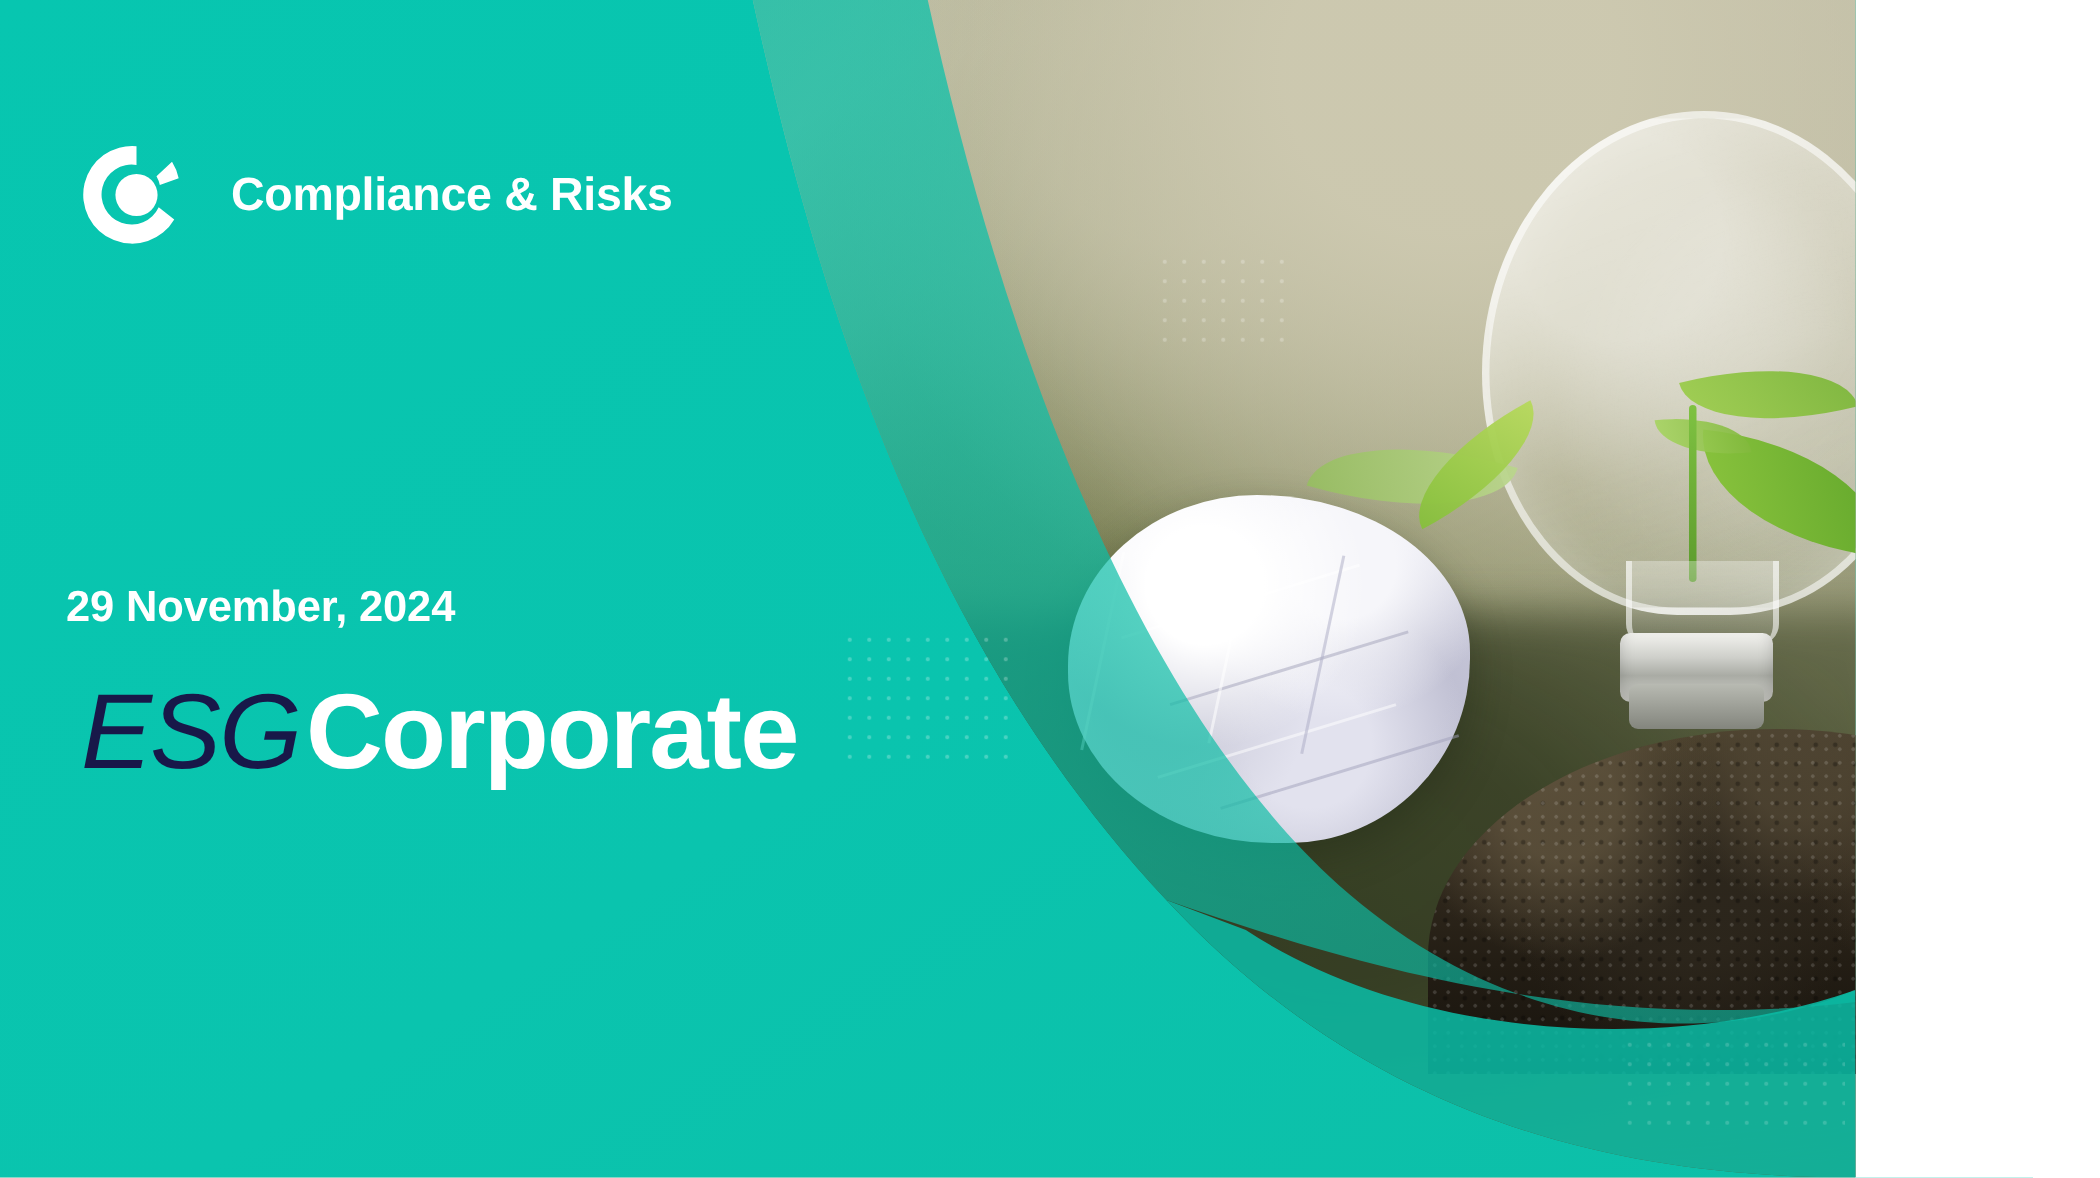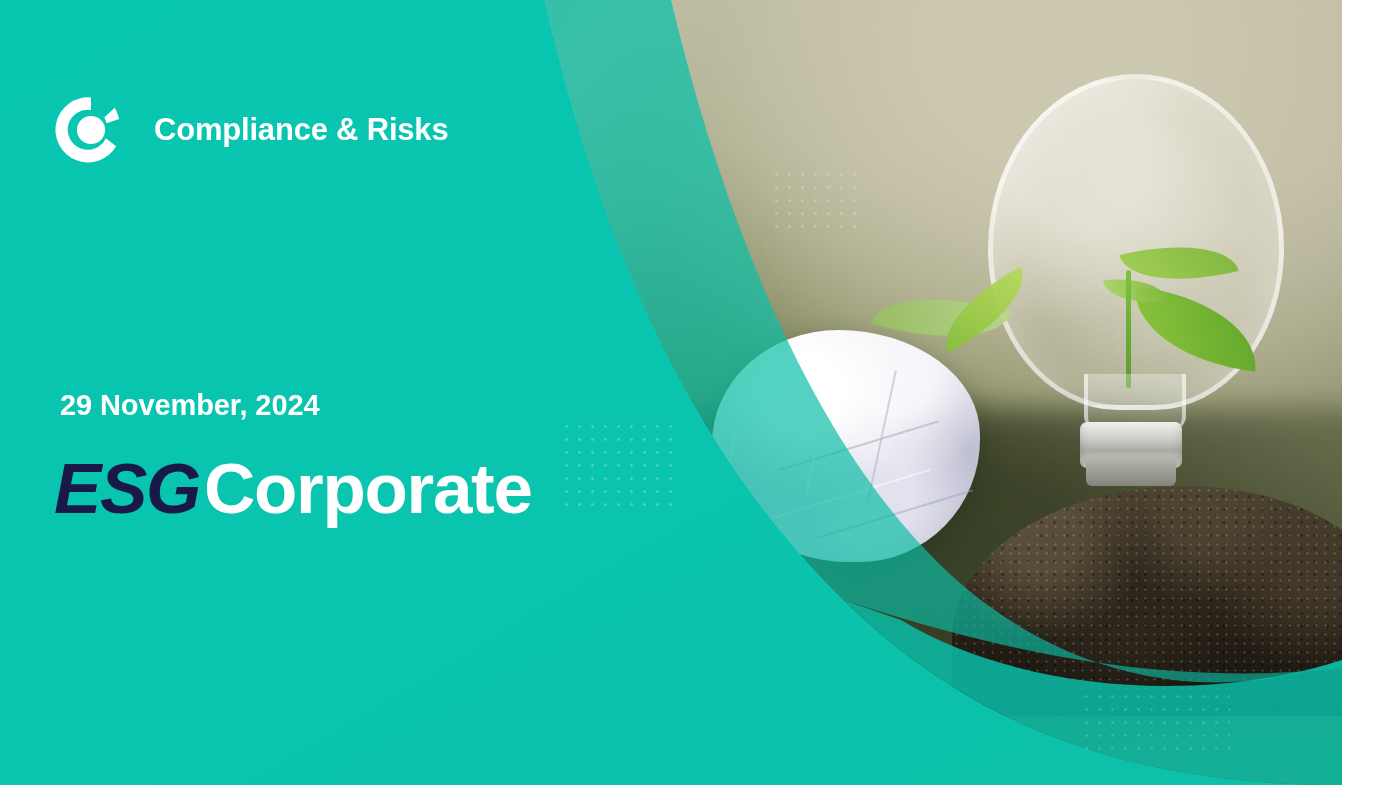--- a/index.html
+++ b/index.html
@@ -6,21 +6,21 @@
     margin: 0;
     padding: 0;
     background: #ffffff;
   }
   body {
     font-family: "Liberation Sans", sans-serif;
   }
 
   .banner {
     position: relative;
-    width: 1342px;
+    width: 1237px;
     height: 785px;
     overflow: hidden;
     background: #0ac4ae;
   }
 
   
   .photo {
     position: absolute;
     inset: 0;
     background:
@@ -253,21 +253,21 @@
   .logo-text {
     color: #ffffff;
     font-size: 31px;
     font-weight: bold;
     letter-spacing: -0.2px;
     white-space: nowrap;
   }
 
   .date {
     position: absolute;
-    left: 60px;
+    left: 44px;
     top: 389px;
     color: #ffffff;
     font-size: 29px;
     font-weight: bold;
     letter-spacing: -0.1px;
     white-space: nowrap;
   }
 
   .headline {
     position: absolute;
@@ -276,21 +276,21 @@
     width: 900px;
     color: #ffffff;
     font-size: 71px;
     font-weight: bold;
     line-height: 1.18;
     letter-spacing: -1.3px;
   }
   .headline .accent {
     color: #181849;
     font-style: italic;
-    font-weight: bold;
+    font-weight: normal;
     padding-right: 4px;
   }
   .headline .line { display: block; }
 </style>
 </head>
 <body>
 
 <div class="banner">
 
   <div class="photo">

